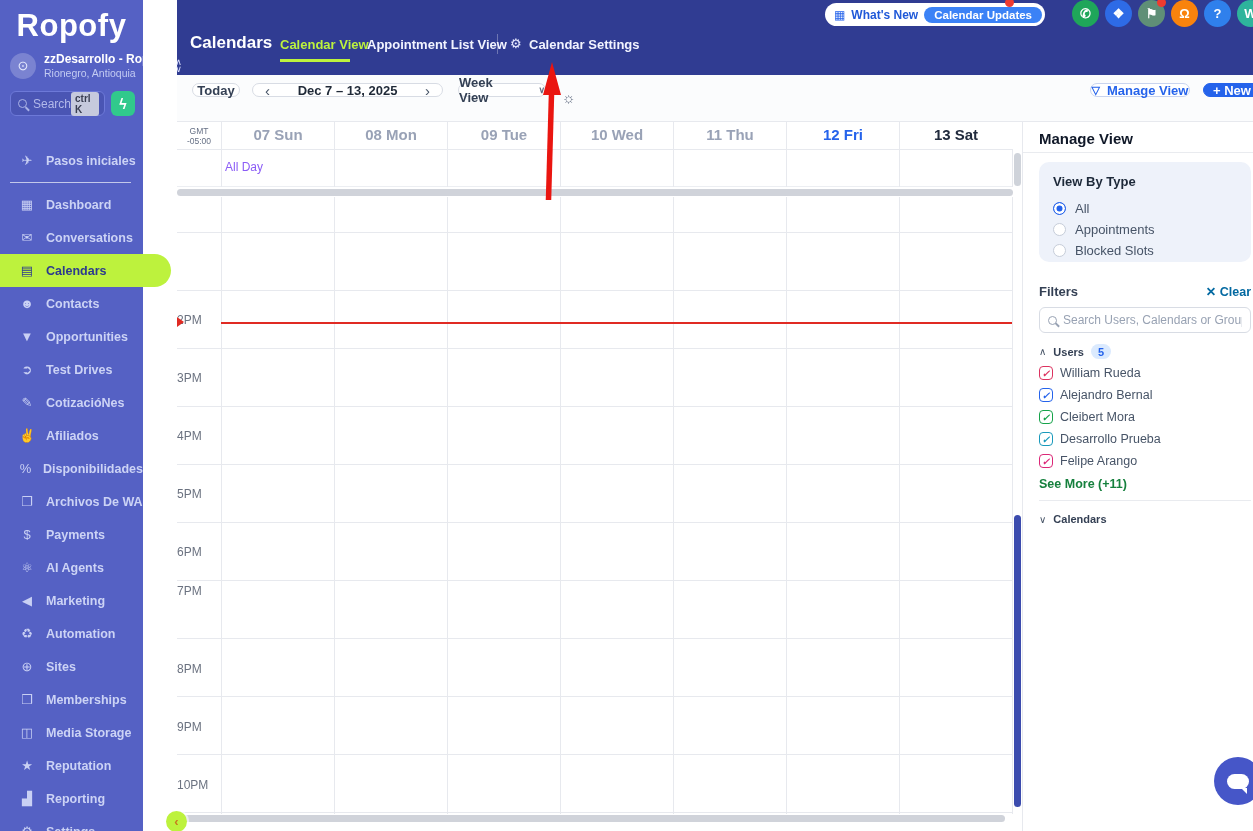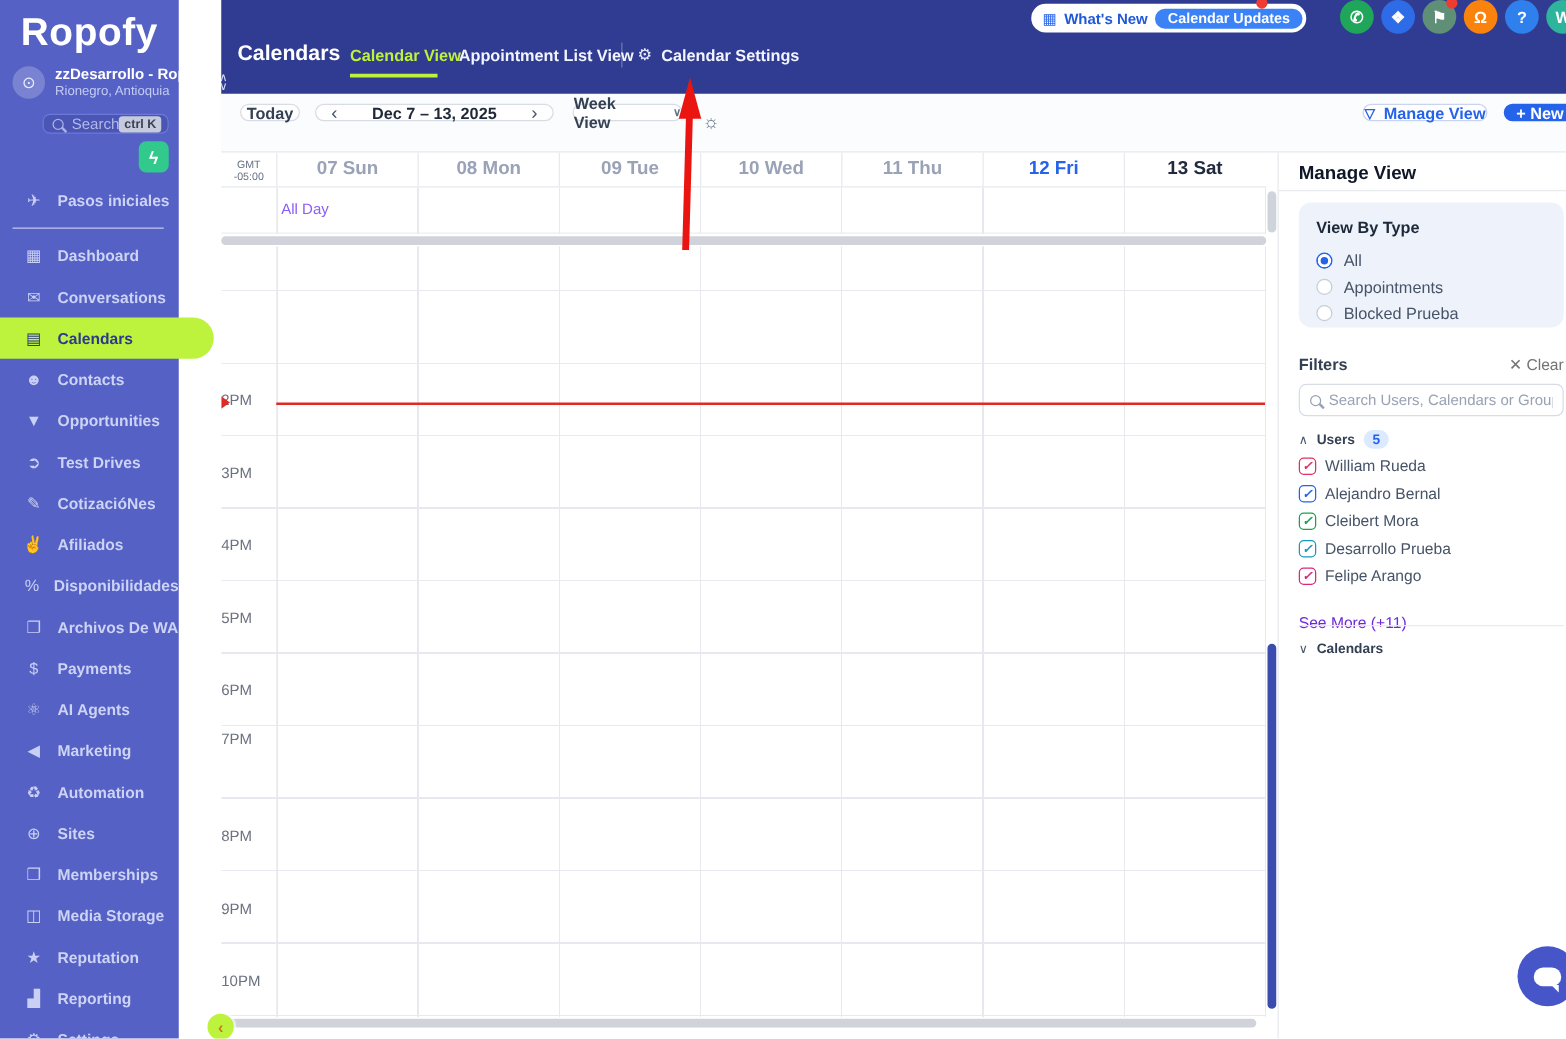--- a/index.html
+++ b/index.html
@@ -8,21 +8,21 @@
   .app { position:relative; width:1253px; height:831px; overflow:hidden; background:#fff; }
 
   
   .sidebar { position:absolute; left:0; top:0; width:143px; height:831px; background:#5561c4; color:#fff; z-index:5; }
   .logo { text-align:center; padding-top:8px; font-size:31px; font-weight:bold; letter-spacing:.5px; color:#fff; }
   .account { display:flex; align-items:center; gap:8px; padding:8px 8px 0 10px; }
   .avatar { width:26px; height:26px; border-radius:50%; background:rgba(255,255,255,.22); display:flex; align-items:center; justify-content:center; font-size:13px; color:#e8ecff; flex:0 0 auto; }
   .acc-name { font-size:12px; font-weight:bold; color:#fff; white-space:nowrap; }
   .acc-loc { font-size:10.5px; color:#c3cbf2; margin-top:1px; }
   .acc-chev { margin-left:auto; display:flex; flex-direction:column; line-height:7px; font-size:9px; color:#dfe4ff; cursor:pointer; }
-  .search-row { display:flex; align-items:flex-end; gap:6px; padding:12px 8px 0 10px;flex-direction:column; }
+  .search-row { display:flex; align-items:center; gap:6px; padding:12px 8px 0 10px; }
   .search-box { flex:1; height:25px; background:#4a55b4; border:1px solid #6d79d8; border-radius:6px; display:flex; align-items:center; padding:0 5px 0 7px; }
   .mag { width:9px; height:9px; border:1.5px solid #aab2e6; border-radius:50%; position:relative; flex:0 0 auto; }
   .mag::after { content:""; position:absolute; width:5px; height:1.5px; background:#aab2e6; transform:rotate(45deg); right:-4px; bottom:-2px; }
   .search-ph { font-size:12px; color:#b2b9ea; margin-left:6px; flex:1; }
   .kbd { background:#c6cadd; color:#3a3f52; font-size:10px; border-radius:3px; padding:1px 4px; font-weight:bold; }
   .bolt-btn { width:24px; height:25px; border-radius:6px; background:#31c98c; color:#fff; display:flex; align-items:center; justify-content:center; font-size:14px; font-weight:bold; cursor:pointer; }
   .nav { position:absolute; top:144px; left:0; right:0; }
   .nav-item { display:flex; align-items:center; height:33px; padding-left:16px; cursor:pointer; }
   .nav-ic { width:22px; font-size:13px; color:#c9d0f4; text-align:center; }
   .nav-lb { margin-left:8px; font-size:12.5px; font-weight:bold; color:#ccd3f5; }
@@ -95,33 +95,33 @@
   .panel-title { position:absolute; left:16px; top:8px; font-size:15px; font-weight:bold; color:#101828; }
   .panel-hr1 { position:absolute; left:0; top:30px; width:231px; height:1px; background:#e9ebef; }
   .vbt-card { position:absolute; left:16px; top:40px; width:212px; height:100px; background:#eef2fa; border-radius:10px; padding:12px 14px; }
   .vbt-title { font-size:13px; font-weight:bold; color:#1d2939; margin-bottom:9px; }
   .radio-row { display:flex; align-items:center; gap:9px; height:21px; cursor:pointer; }
   .radio { width:13px; height:13px; border-radius:50%; border:1.5px solid #c6cdd9; background:#fff; flex:0 0 auto; }
   .radio.sel { border-color:#2563eb; box-shadow:inset 0 0 0 2.5px #fff; background:#2563eb; }
   .radio-lb { font-size:13px; color:#475467; }
   .filters-row { position:absolute; left:16px; top:162px; width:212px; display:flex; justify-content:space-between; align-items:center; }
   .filters-lb { font-size:13px; font-weight:bold; color:#344054; }
-  .clear-lk { font-size:12.5px; font-weight:normal; color:#737373; cursor:pointer; }
+  .clear-lk { font-size:12.5px; font-weight:bold; color:#0369a1; cursor:pointer; }
   .psearch { position:absolute; left:16px; top:185px; width:212px; height:26px; border:1px solid #d8dce4; border-radius:6px; display:flex; align-items:center; padding:0 8px; gap:6px; background:#fff; }
   .psearch .mag { border-color:#98a2b3; } .psearch .mag::after { background:#98a2b3; }
   .psearch input { border:none; outline:none; font-size:12px; color:#344054; width:100%; font-family:"Liberation Sans",sans-serif; }
   .psearch input::placeholder { color:#98a2b3; }
   .sect-head { position:absolute; left:16px; display:flex; align-items:center; gap:7px; cursor:pointer; }
   .sect-caret { font-size:10px; color:#475467; }
   .sect-lb { font-size:11px; font-weight:bold; color:#333f53; }
   .count-badge { background:#dbeafe; color:#2563eb; font-size:11px; font-weight:bold; border-radius:9px; padding:1.5px 7px; }
   .user-row { position:absolute; left:16px; display:flex; align-items:center; gap:7px; cursor:pointer; }
   .ucheck { width:14px; height:14px; border:1.5px solid currentColor; border-radius:4px; display:flex; align-items:center; justify-content:center; font-size:10px; font-weight:bold; background:#fff; flex:0 0 auto; }
   .user-lb { font-size:12.5px; color:#475467; }
-  .see-more { position:absolute; left:16px; top:369px; font-size:12.5px; font-weight:normal; color:#6d28d9; cursor:pointer; }
+  .see-more { position:absolute; left:16px; top:355px; font-size:12.5px; font-weight:bold; color:#15803d; cursor:pointer; }
   .panel-hr2 { position:absolute; left:16px; top:378px; width:212px; height:1px; background:#e9ebef; }
 
   
   .chat-btn { position:absolute; left:1214px; top:757px; width:48px; height:48px; border-radius:50%; background:#4656c8; z-index:8; cursor:pointer; display:flex; align-items:center; justify-content:center; }
   .chat-bub { width:22px; height:15px; background:#fff; border-radius:8px; position:relative; }
   .chat-bub::after { content:""; position:absolute; right:2px; bottom:-5px; width:0; height:0; border-top:6px solid #fff; border-left:6px solid transparent; }
   .arrow-svg { position:absolute; left:530px; top:55px; z-index:10; pointer-events:none; }
 </style>
 </head>
 <body>
@@ -354,21 +354,21 @@
       <div class="radio-row">
         <span class="radio sel"></span>
         <span class="radio-lb">All</span>
       </div>
       <div class="radio-row">
         <span class="radio"></span>
         <span class="radio-lb">Appointments</span>
       </div>
       <div class="radio-row">
         <span class="radio"></span>
-        <span class="radio-lb">Blocked Prueba</span>
+        <span class="radio-lb">Blocked Slots</span>
       </div>
     </div>
 
     <div class="filters-row">
       <span class="filters-lb">Filters</span>
       <span class="clear-lk">✕ Clear</span>
     </div>
 
     <div class="psearch">
       <span class="mag"></span>

